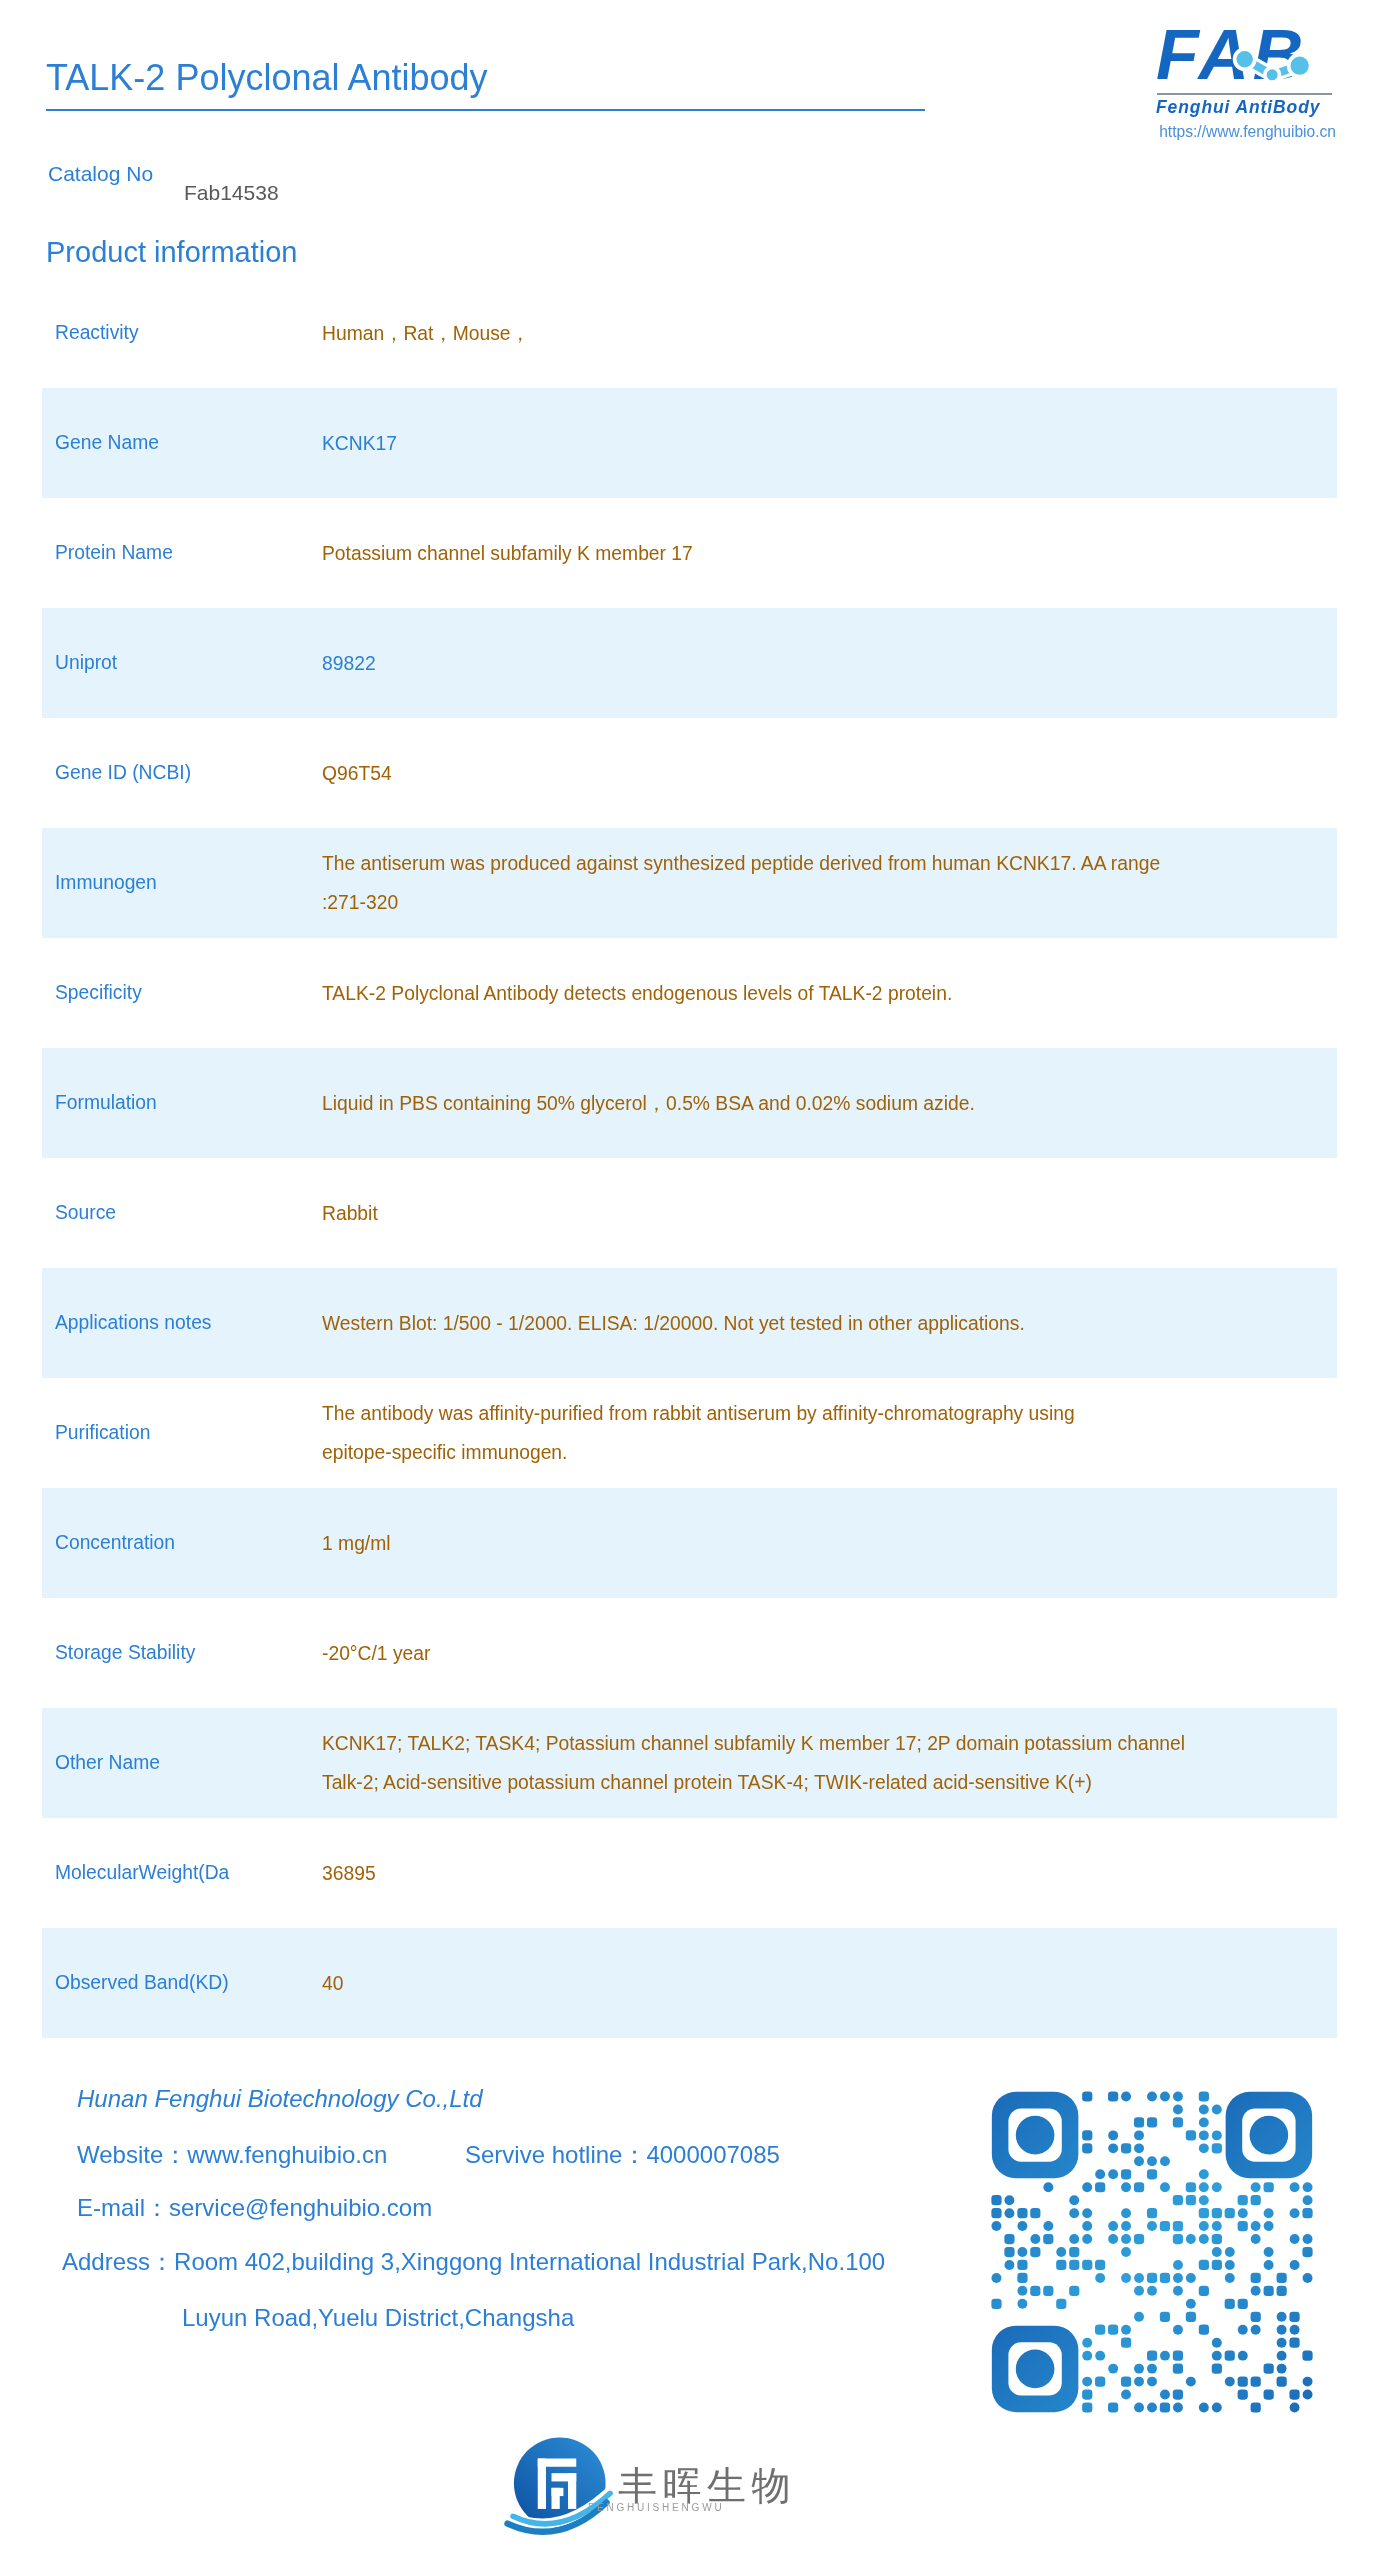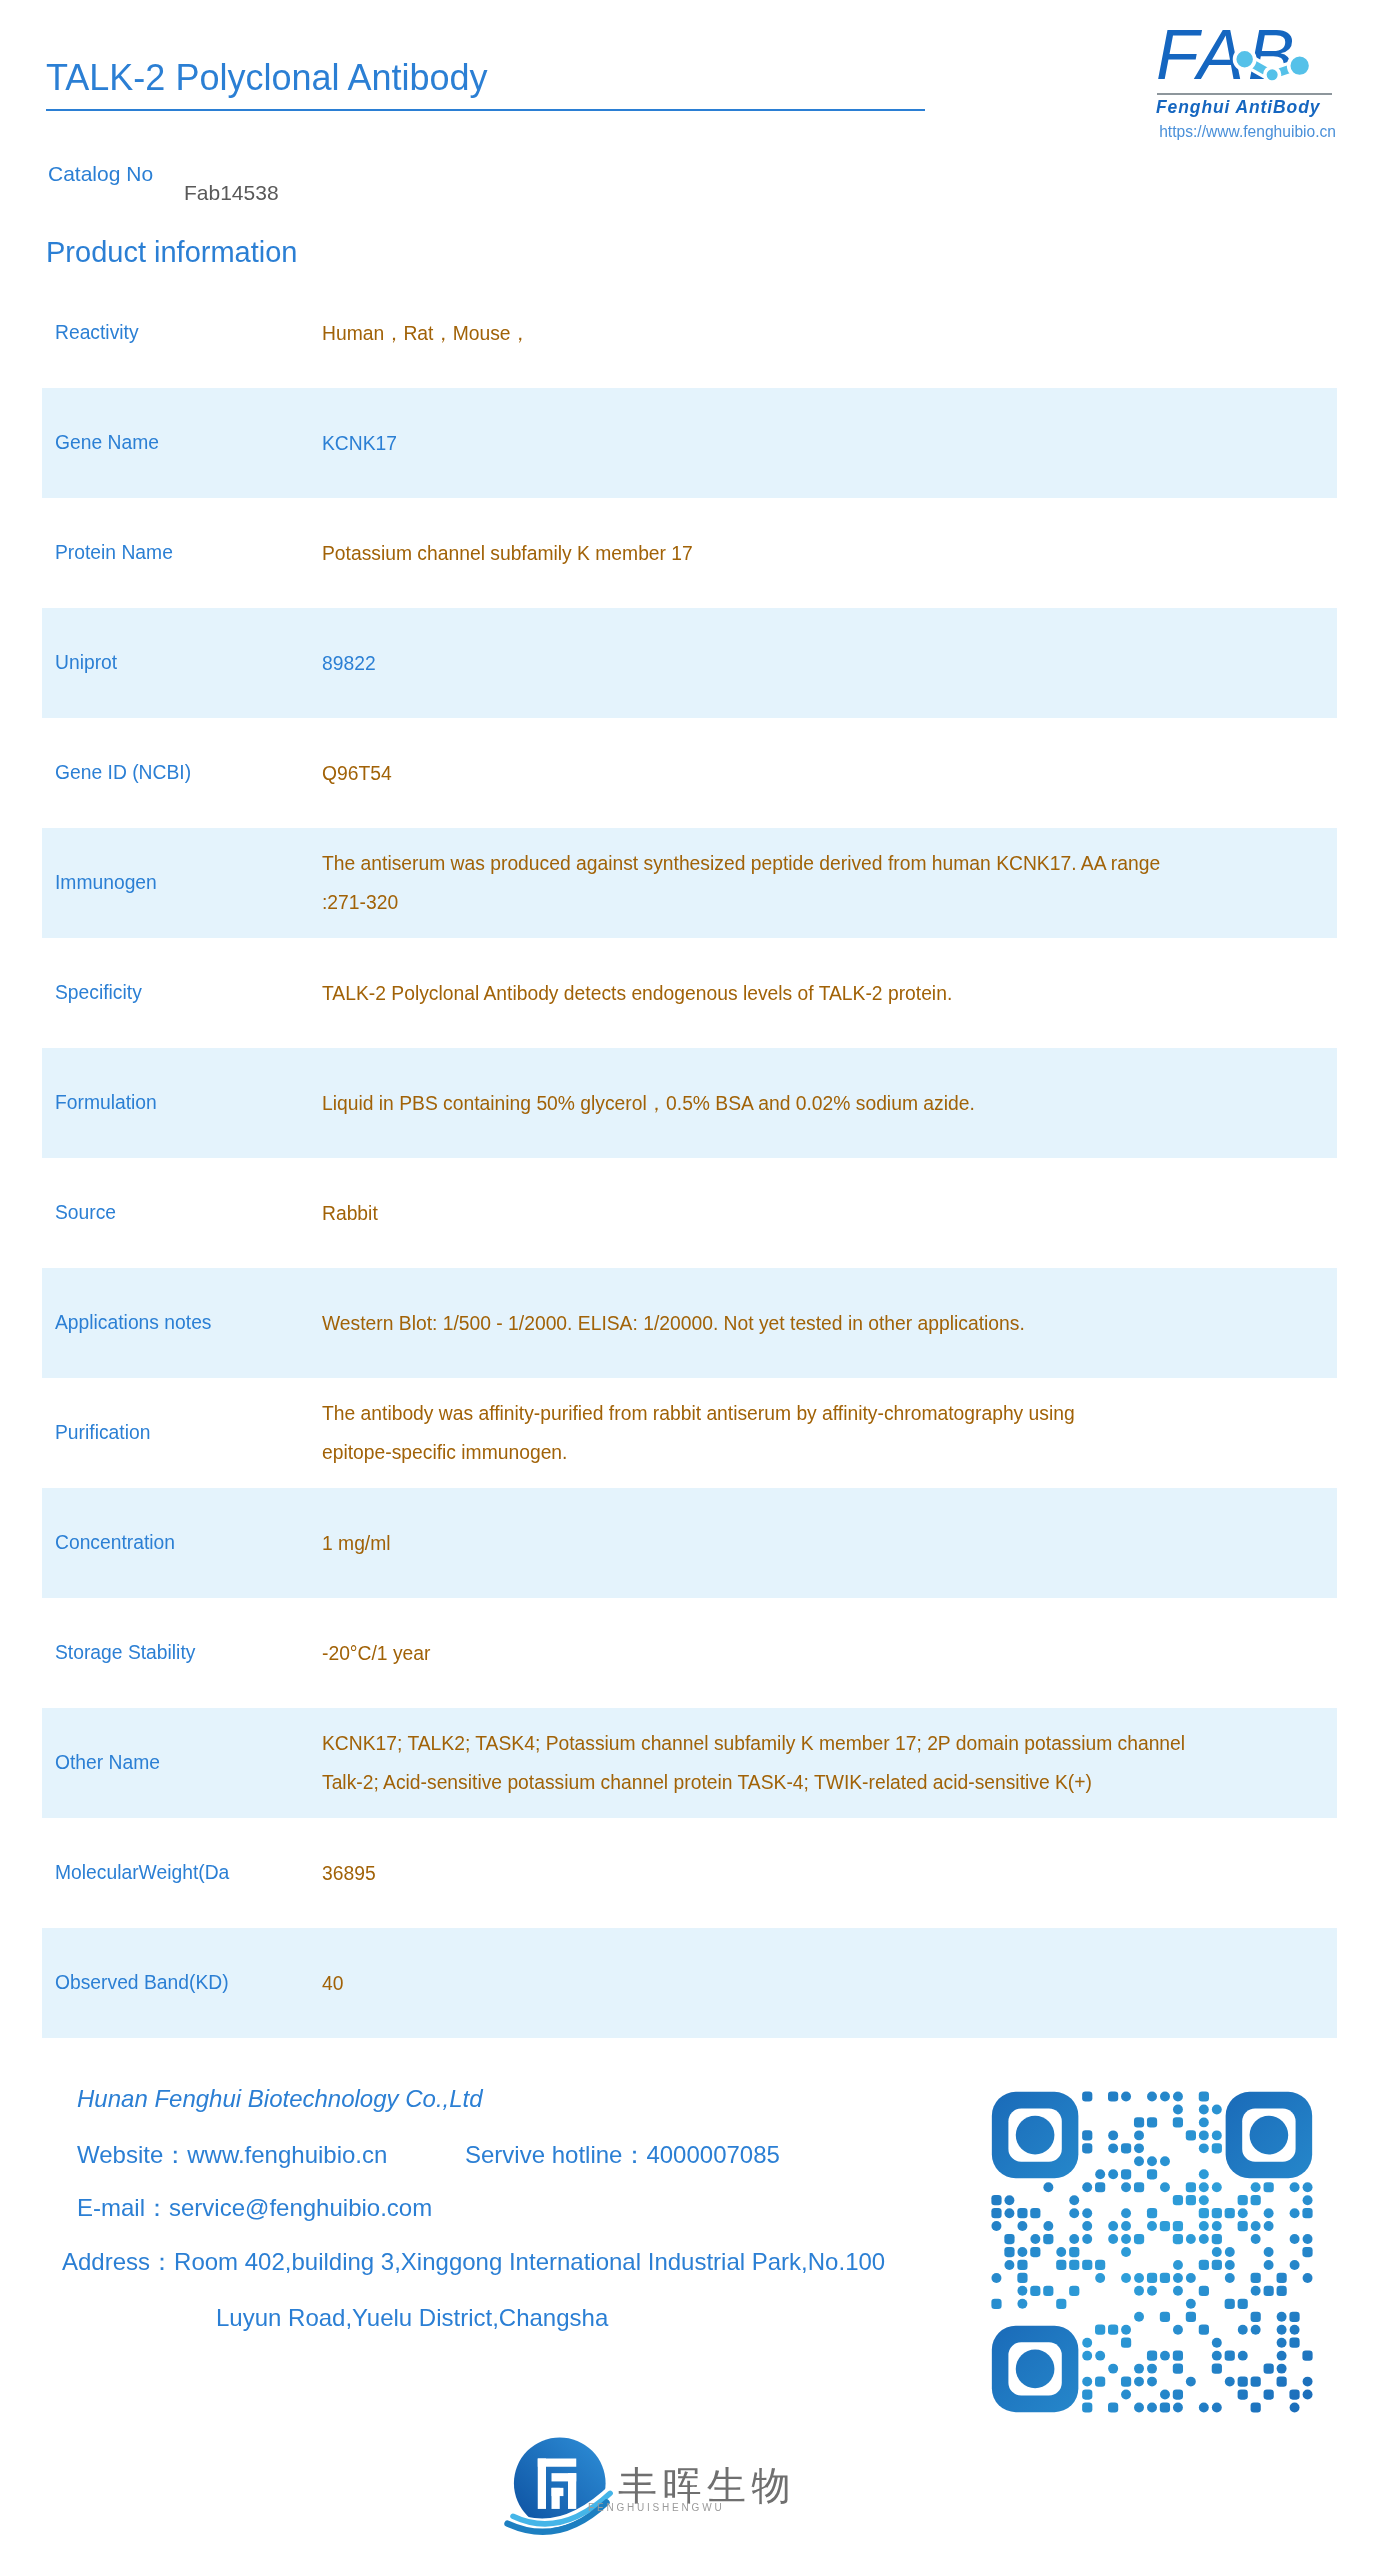--- a/index.html
+++ b/index.html
@@ -5,21 +5,21 @@
 <style>
   html,body{margin:0;padding:0;background:#fff;}
   body{font-family:"Liberation Sans","DejaVu Sans",sans-serif;}
   .page{position:relative;width:1380px;height:2576px;background:#ffffff;overflow:hidden;border-radius:31px;}
   .abs{position:absolute;}
 
   
   .doc-title{left:46px;top:57px;font-size:36px;color:#2b7fd4;letter-spacing:0;}
   .title-rule{left:46px;top:109px;width:879px;height:1.8px;background:#2b7fd4;}
 
-  .fab-word{left:1156px;top:20px;font-size:70px;font-weight:normal;font-style:italic;color:#1566c0;letter-spacing:3.7px;line-height:1;}
+  .fab-word{left:1156px;top:20px;font-size:70px;font-weight:bold;font-style:italic;color:#1566c0;letter-spacing:3.7px;line-height:1;}
   .molecule{left:1219px;top:40px;}
   .logo-rule{left:1157px;top:93px;width:175px;height:1.8px;background:#8d969c;}
   .logo-tagline{left:1156px;top:97px;width:178px;font-size:17.5px;font-weight:bold;font-style:italic;color:#1566c0;letter-spacing:0.9px;white-space:nowrap;}
   .logo-url{left:1141px;top:123px;width:195px;font-size:15.6px;color:#4a90d9;text-align:right;white-space:nowrap;}
 
   .catalog-label{left:48px;top:162px;font-size:21px;color:#2b7fd4;}
   .catalog-value{left:184px;top:162px;font-size:21px;color:#595959;margin-top:19px;}
 
   .section-title{left:46px;top:236px;font-size:29px;color:#2b7fd4;}
   .section-rule{left:46px;top:280px;width:277px;height:2.8px;background:#2b7fd4;}
@@ -32,21 +32,21 @@
   .tvalue{font-size:19.3px;color:#a16207;line-height:39px;max-width:1003px;white-space:pre-line;}
   .tvalue.link{color:#2b7fd4;}
 
   
   .fline{font-size:24px;color:#2b7fd4;white-space:nowrap;}
   .f1{left:77px;top:2085px;font-style:italic;}
   .f2a{left:77px;top:2139px;}
   .f2b{left:465px;top:2139px;}
   .f3{left:77px;top:2192px;}
   .f4{left:62px;top:2246px;text-align:center;}
-  .f5{left:182px;top:2304px;margin-left:34px;}
+  .f5{left:182px;top:2304px;}
 
   .qr{left:990px;top:2090px;width:324px;height:324px;}
 
   .brand-logo{left:502px;top:2431px;}
   .brand-cn{left:618px;top:2447px;font-size:39px;color:#6f6f6f;letter-spacing:5.5px;white-space:nowrap;margin-top:12px;}
   .brand-en{left:588px;top:2502px;font-size:10px;color:#9b9b9b;letter-spacing:2.8px;white-space:nowrap;}
 </style>
 </head>
 <body>
 

